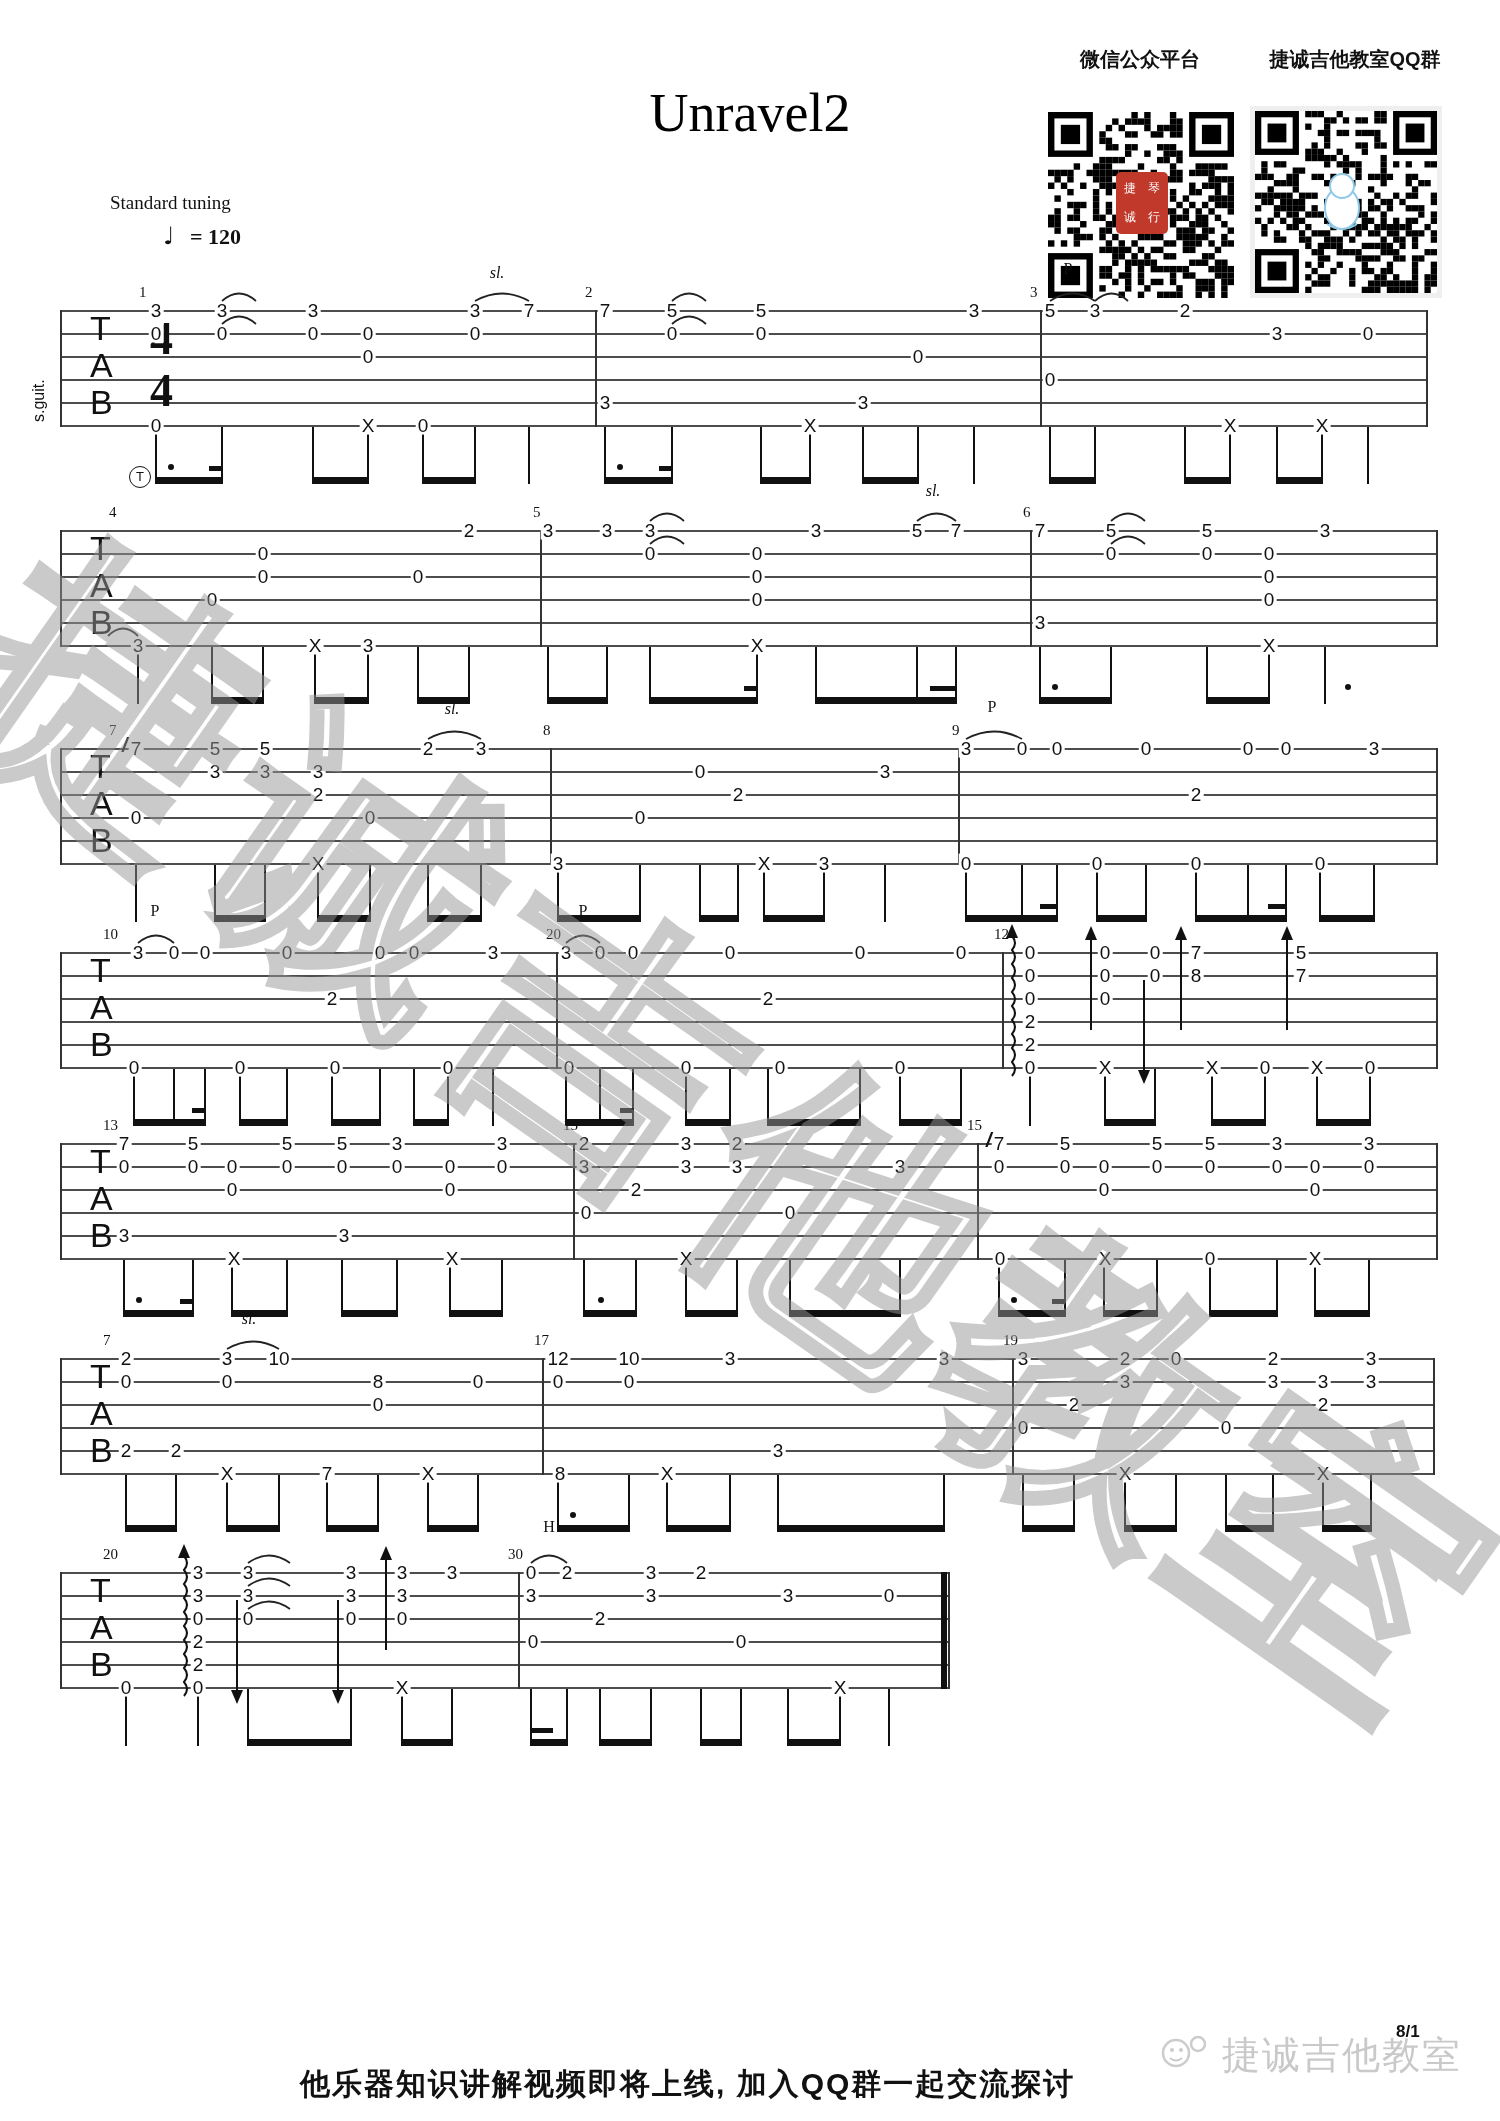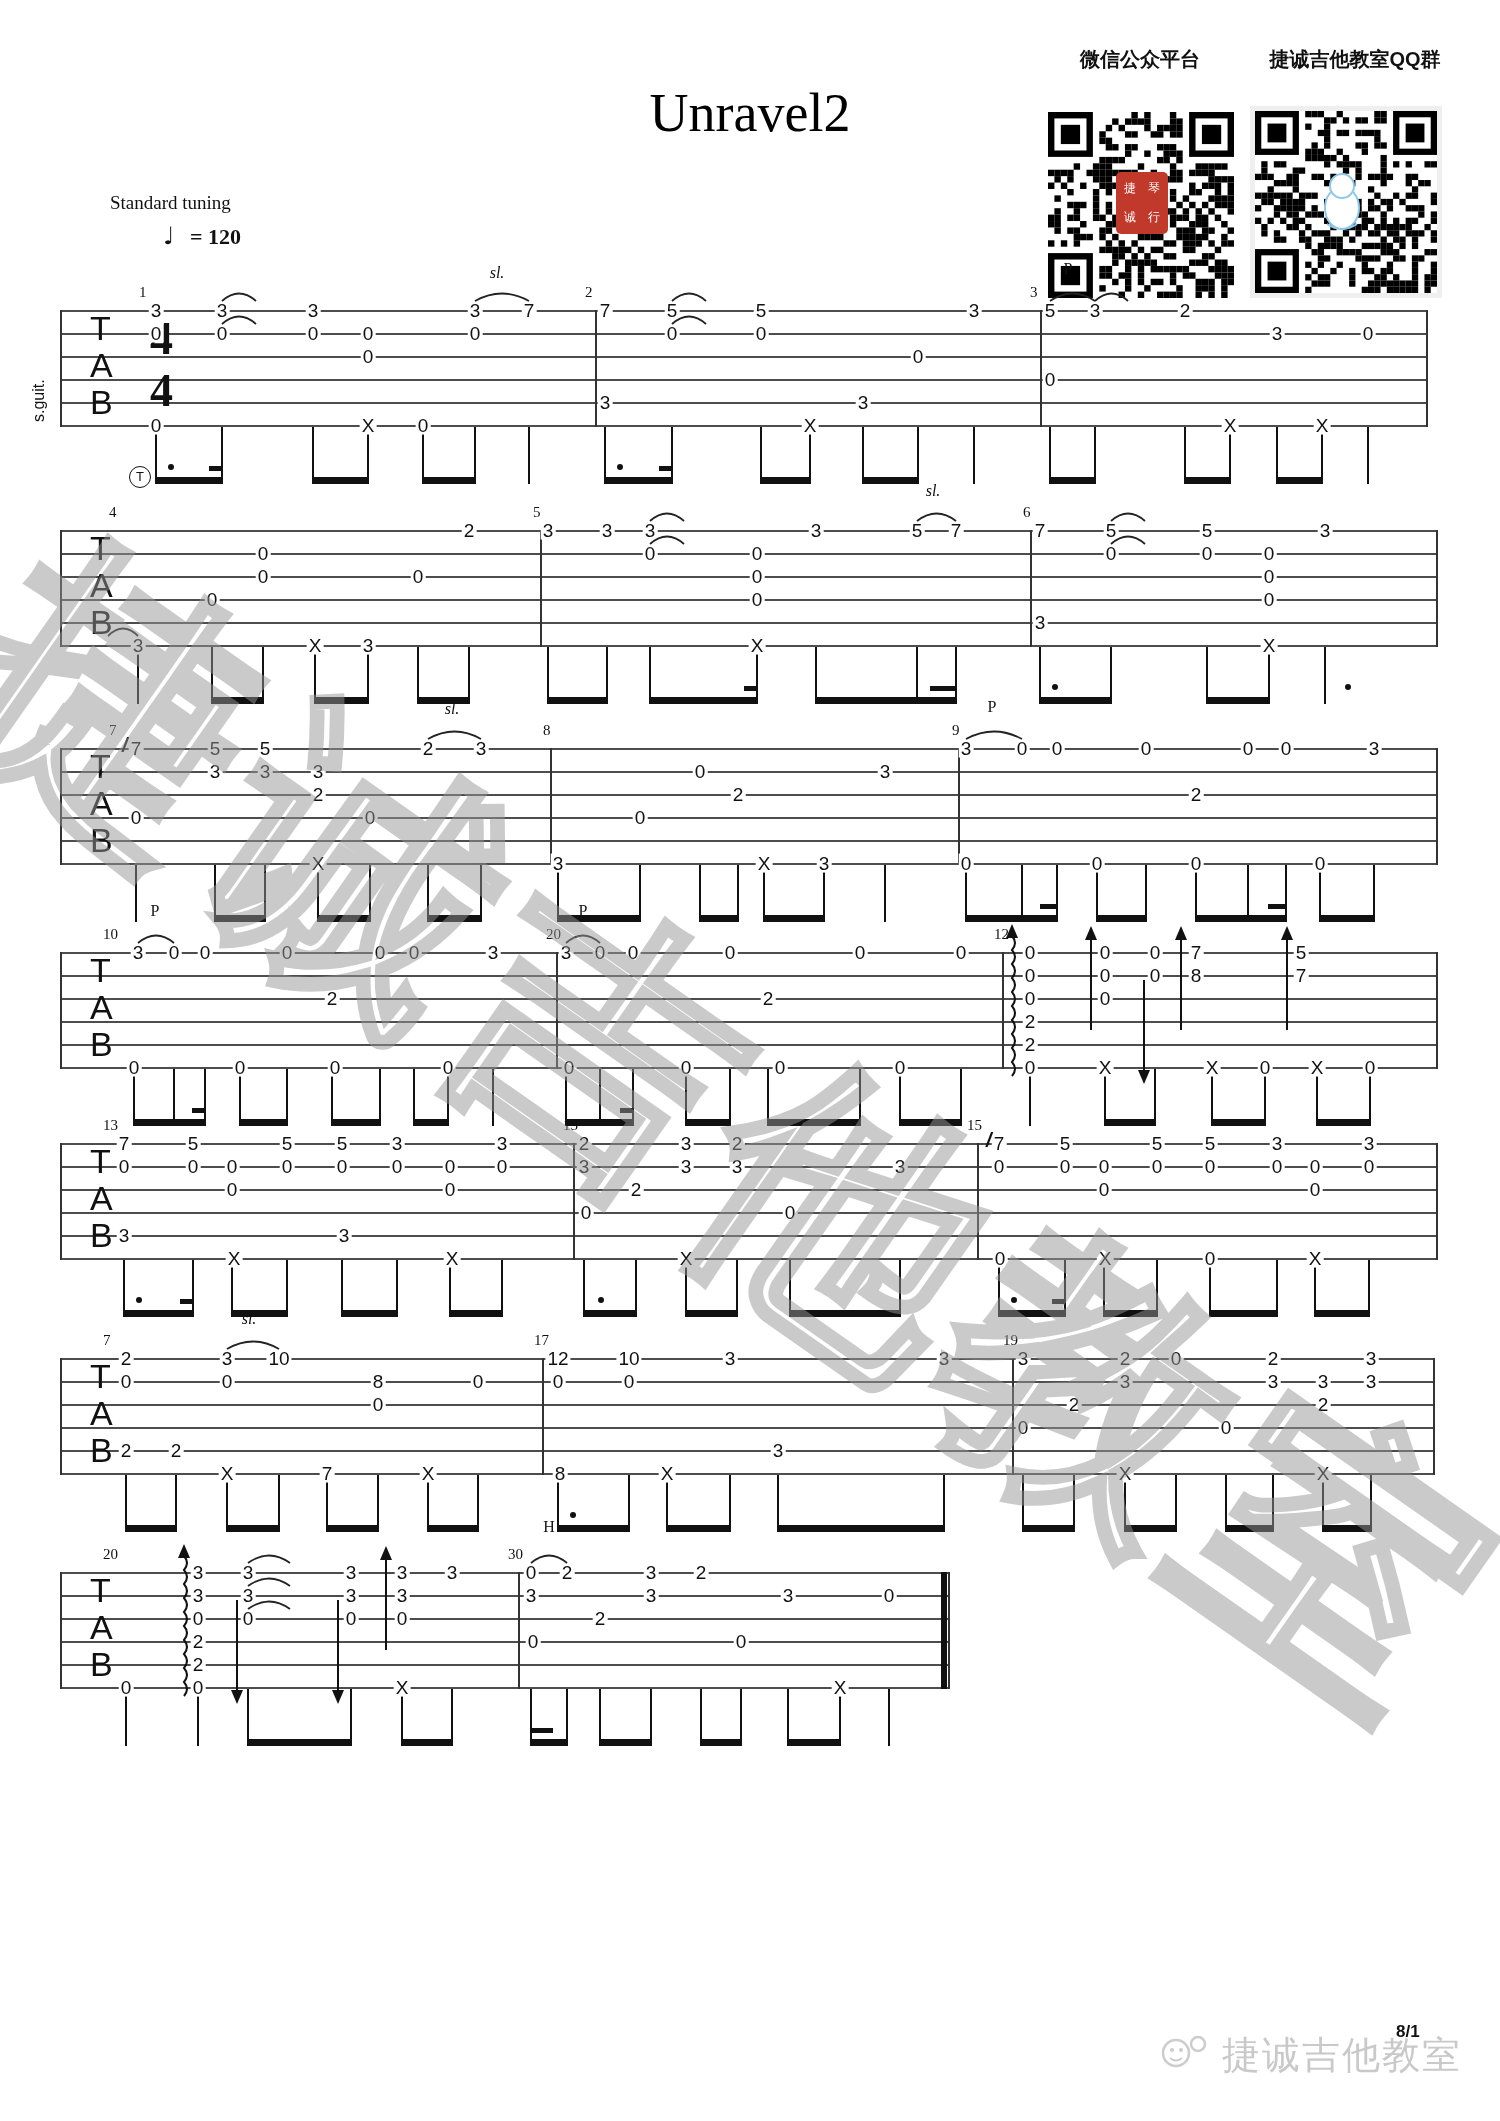--- a/index.html
+++ b/index.html
@@ -1350,20 +1350,21 @@
       <path d="M 227 1349 Q 253 1334 279 1349" fill="none" stroke="#222" stroke-width="1.8"></path>
       <path d="M 531 1563 Q 549 1548 567 1563" fill="none" stroke="#222" stroke-width="1.8"></path>
       <path d="M 248 1563 Q 269 1548 290 1563" fill="none" stroke="#222" stroke-width="1.8"></path>
       <path d="M 248 1586 Q 269 1571 290 1586" fill="none" stroke="#222" stroke-width="1.8"></path>
       <path d="M 248 1609 Q 269 1594 290 1609" fill="none" stroke="#222" stroke-width="1.8"></path>
       <path d="M 184 1696 q 6 -7 0 -14 q 6 -7 0 -14 q 6 -7 0 -14 q 6 -7 0 -14 q 6 -7 0 -14 q 6 -7 0 -14 q 6 -7 0 -14 q 6 -7 0 -14 q 6 -7 0 -14 q 6 -7 0 -14" fill="none" stroke="#111" stroke-width="2"></path>
     </svg>
 
   <div id="watermark" class="abs">捷诚吉他教室</div>
 
+  <div class="abs footline" style="left:300px;top:2064px">他乐器知识讲解视频即将上线, 加入QQ群一起交流探讨</div>
   <svg class="abs" style="left:1158px;top:2032px;z-index:3" width="58" height="42">
     <circle cx="18" cy="21" r="13" fill="none" stroke="#cccccc" stroke-width="2.5"></circle>
     <circle cx="14" cy="18" r="2" fill="#cccccc"></circle>
       <circle cx="23" cy="18" r="2" fill="#cccccc"></circle>
     <path d="M12 26 q 6 5 12 0" fill="none" stroke="#cccccc" stroke-width="2"></path>
     <circle cx="40" cy="12" r="7" fill="none" stroke="#cccccc" stroke-width="2.5"></circle>
   </svg>
   <div class="abs brand" style="left:1222px;top:2030px">捷诚吉他教室</div>
   <div class="abs pagenum" style="left:1396px;top:2022px">8/1</div>
 </div>

